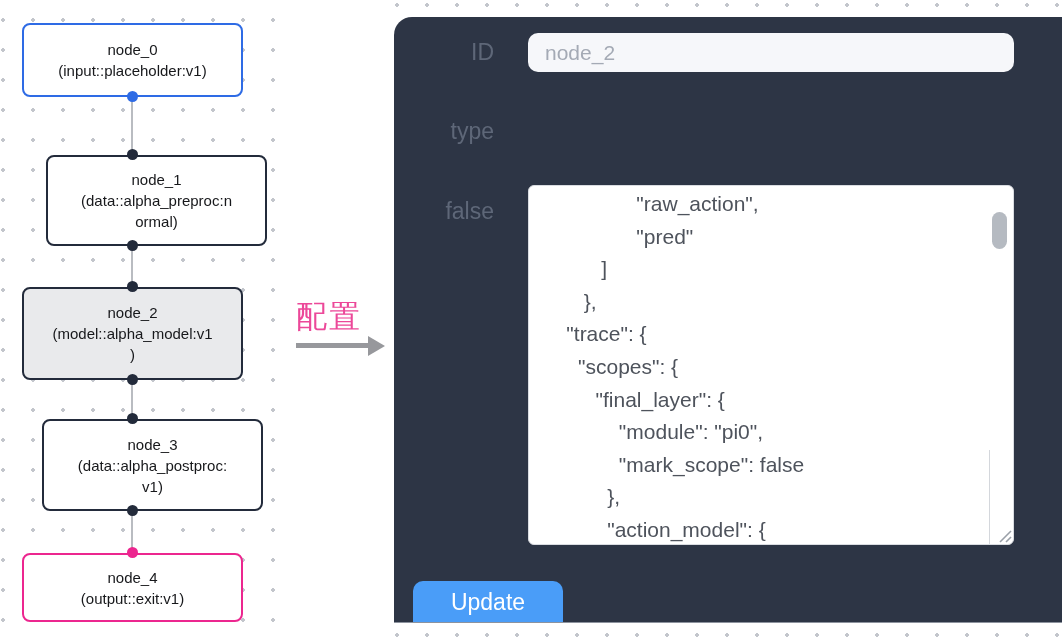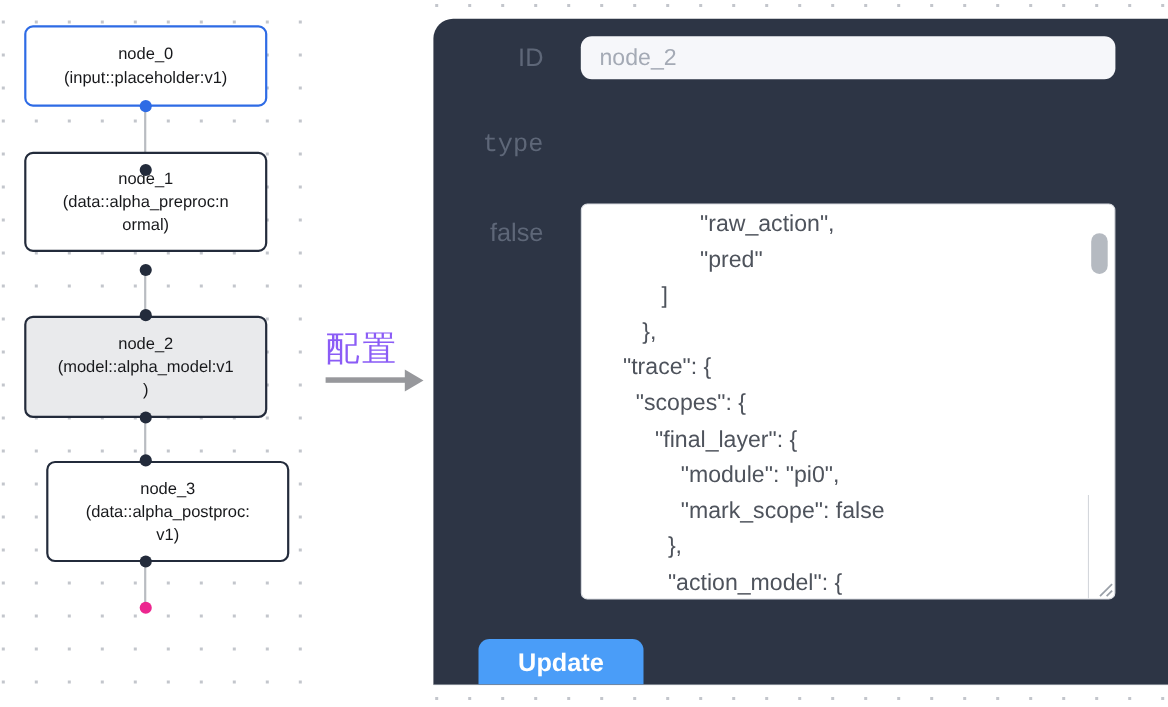--- a/index.html
+++ b/index.html
@@ -15,21 +15,21 @@
 
   
   .flow-node{position:absolute;left:22px;width:217px;border-radius:8px;
     background:#ffffff;border:2px solid #232b3b;display:flex;flex-direction:column;
     align-items:center;justify-content:center;text-align:center;
     font-size:15px;line-height:21px;color:#17181b;white-space:pre-line;}
   .edge{position:absolute;left:131px;width:2px;background:#b9bcc1;}
   .handle{position:absolute;left:127px;width:11px;height:11px;border-radius:50%;}
 
   
-  #transfer-label{position:absolute;left:296px;top:296px;font-size:31px;color:#8b5cf6;
+  #transfer-label{position:absolute;left:296px;top:296px;font-size:31px;color:#ec4899;
     letter-spacing:2px;font-family:Liberation Serif, serif;}
   #arrow-line{position:absolute;left:296px;top:343px;width:74px;height:5px;background:#97989c;}
   #arrow-head{position:absolute;left:368px;top:336px;width:0;height:0;
     border-top:10px solid transparent;border-bottom:10px solid transparent;
     border-left:17px solid #97989c;}
 
   
   #detail-panel{position:absolute;left:394px;top:17px;width:639px;height:605px;
     background:#2d3545;border-radius:18px 18px 0 0;border-bottom:1px solid #8d939e;padding-left:48px;}
   .field-label{position:absolute;left:0;width:100px;text-align:right;
@@ -41,70 +41,72 @@
     background:#ffffff;border:1px solid #d9dce1;border-radius:6px;box-sizing:border-box;
     overflow:hidden;}
   #config-pre{margin:0;padding:2px 0 0 14px;font-family:"Liberation Sans", sans-serif;
     font-size:21px;line-height:32.6px;color:#4e535c;white-space:pre;}
   #config-scroll-thumb{position:absolute;left:598px;top:195px;width:15px;height:37px;
     border-radius:8px;background:#b5bac1;}
   #config-scroll-divider{position:absolute;left:595px;top:433px;width:1px;height:94px;
     background:#d4d7dc;}
   #config-resize{position:absolute;left:602px;top:510px;width:16px;height:16px;}
   #update-button{position:absolute;left:19px;top:564px;width:150px;height:41px;
-    background:#4a9df8;color:#ffffff;font-size:23px;font-weight:bold;
+    background:#4a9df8;color:#ffffff;font-size:23px;font-weight:normal;
     border:none;border-radius:10px 10px 0 0;font-family:"Liberation Sans", sans-serif;
-    text-align:center;line-height:41px;cursor:pointer;margin-left:22px;}
+    text-align:center;line-height:41px;cursor:pointer;}
 </style>
 </head>
 <body>
 
 <div id="stage">
 
   <div id="canvas-left" class="dot-canvas">
     <div class="flow-node" style="top:23px;height:70px;border-color:#2e6be5;">node_0
 (input::placeholder:v1)</div>
     <div class="edge" style="top:97px;height:58px;"></div>
     <div class="handle" style="top:91px;background:#2e6be5;"></div>
 
-    <div class="flow-node" style="top:138px;height:87px;">node_1
+    <div class="flow-node" style="top:155px;height:87px;margin-left:24px;">node_1
 (data::alpha_preproc:n
 ormal)</div>
     <div class="handle" style="top:149px;background:#232b3b;"></div>
     <div class="edge" style="top:246px;height:41px;"></div>
     <div class="handle" style="top:240px;background:#232b3b;"></div>
 
     <div class="flow-node" style="top:287px;height:89px;background:#e9eaec;border-width:2.5px;">node_2
 (model::alpha_model:v1
 )</div>
     <div class="handle" style="top:281px;background:#232b3b;"></div>
     <div class="edge" style="top:380px;height:39px;"></div>
     <div class="handle" style="top:374px;background:#232b3b;"></div>
 
     <div class="flow-node" style="top:419px;height:88px;margin-left:20px;">node_3
 (data::alpha_postproc:
 v1)</div>
     <div class="handle" style="top:413px;background:#232b3b;"></div>
     <div class="edge" style="top:511px;height:42px;"></div>
     <div class="handle" style="top:505px;background:#232b3b;"></div>
 
+    <div class="flow-node" style="top:553px;height:65px;border-color:#ec268f;">node_4
+(output::exit:v1)</div>
     <div class="handle" style="top:547px;background:#ec268f;"></div>
   </div>
 
   <div id="transfer-label">配置</div>
   <div id="arrow-line"></div>
   <div id="arrow-head"></div>
 
   <div id="canvas-right" class="dot-canvas"></div>
 
   <div id="detail-panel">
     <div class="field-label" style="top:22px;">ID</div>
     <input class="field-input" style="top: 16px; height: 39px;" value="node_2">
 
-    <div class="field-label" style="top:101px;font-family:Liberation Mono, monospace;">type</div>
+    <div class="field-label" style="top:101px;">type</div>
 
     <div class="field-label" style="top:181px;">false</div>
     <div id="config-box">
       <pre id="config-pre">                "raw_action",
                 "pred"
           ]
        },
     "trace": {
       "scopes": {
          "final_layer": {

